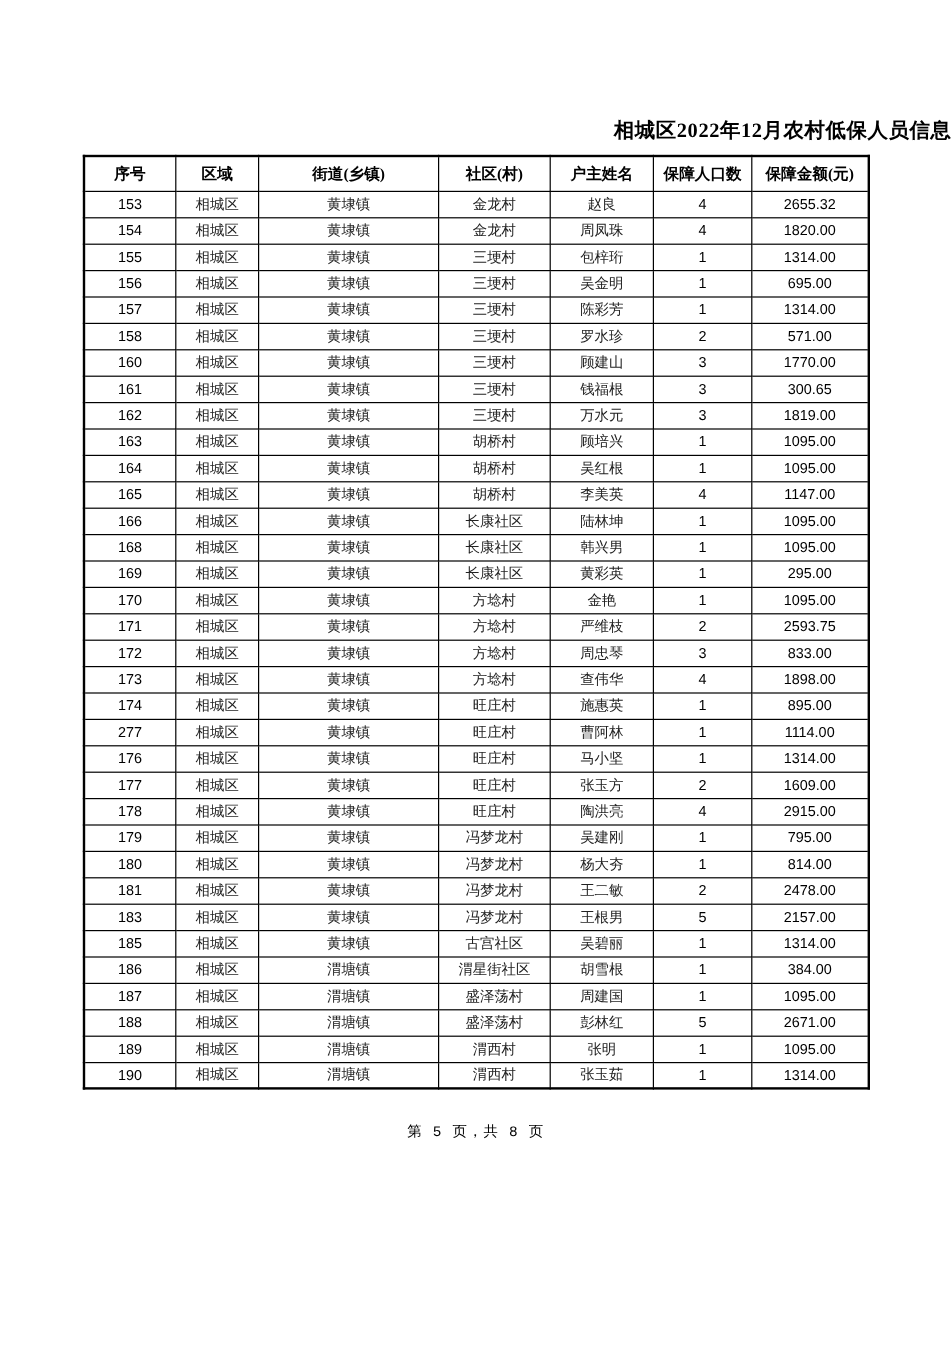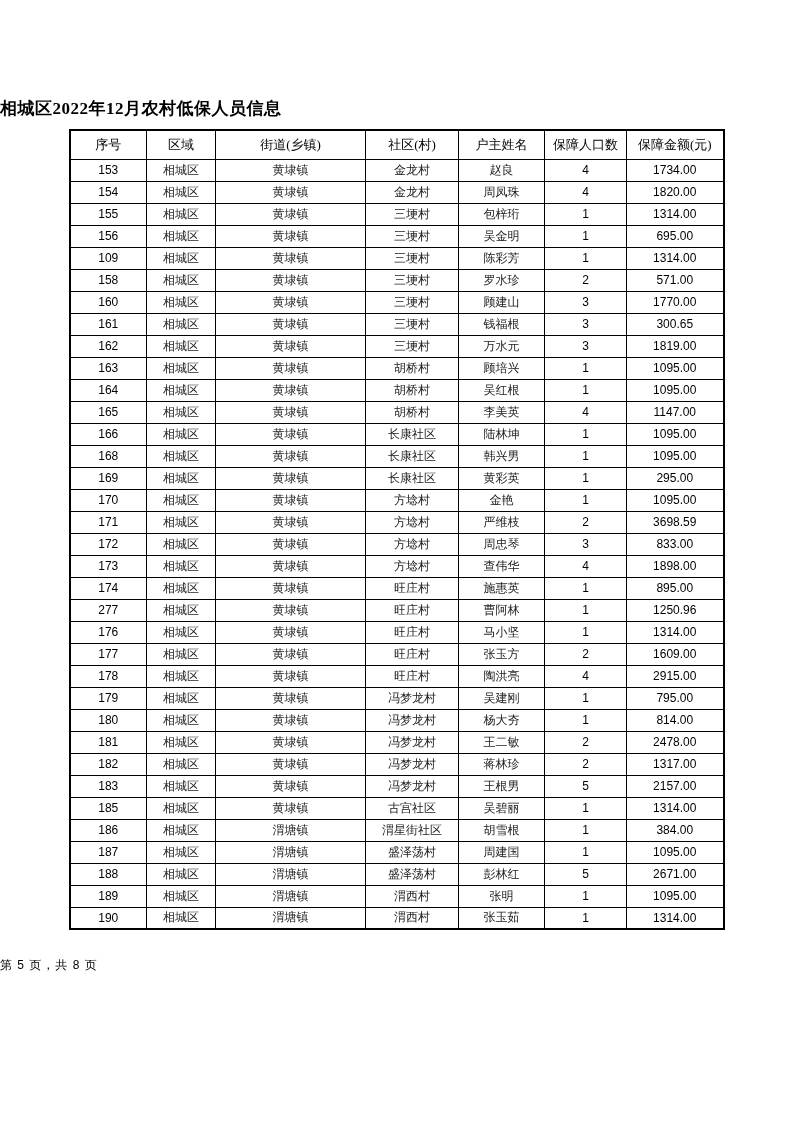--- a/index.html
+++ b/index.html
@@ -13,21 +13,21 @@
   }
   .page {
     width: 793px;
     height: 1122px;
     background: #ffffff;
     overflow: hidden;
   }
   .doc-title {
     margin-top: 97px;
     margin-bottom: 9px;
-    text-align: left;
+    text-align: right;
     font-size: 17px;
     font-weight: bold;
     letter-spacing: 0.5px;
     font-family: "Liberation Serif", "DejaVu Serif", serif;
   }
   table.benefits {
     width: 654px;
     margin: 0 auto;
     border-collapse: collapse;
     table-layout: fixed;
@@ -37,42 +37,42 @@
   table.benefits td {
     border: 1px solid #000000;
     text-align: center;
     vertical-align: middle;
     overflow: hidden;
     white-space: nowrap;
   }
   table.benefits th {
     height: 29px;
     font-size: 13px;
-    font-weight: normal;
+    font-weight: bold;
     font-family: "Liberation Serif", "DejaVu Serif", serif;
   }
   table.benefits td {
     height: 22px;
     font-size: 12px;
     font-weight: normal;
   }
   table.benefits td.cjk {
     font-family: "Liberation Serif", "DejaVu Serif", serif;
     color: #222222;
   }
   table.benefits td.num {
     font-family: "Liberation Sans", sans-serif;
     color: #000000;
   }
   .page-footer {
     margin-top: 27px;
-    text-align: left;
+    text-align: center;
     font-size: 12px;
     letter-spacing: 1px;
-    font-family: Liberation Sans, sans-serif;
+    font-family: Liberation Mono, monospace;
   }
 </style>
 </head>
 <body>
 
 <div class="page">
 
   <div class="doc-title">相城区2022年12月农村低保人员信息</div>
 
   <table class="benefits">
@@ -97,21 +97,21 @@
         </tr>
       </thead>
     <tbody>
         <tr>
           <td class="num">153</td>
           <td class="cjk">相城区</td>
           <td class="cjk">黄埭镇</td>
           <td class="cjk">金龙村</td>
           <td class="cjk">赵良</td>
           <td class="num">4</td>
-          <td class="num">1734.00</td>
+          <td class="num">2655.32</td>
         </tr>
         <tr>
           <td class="num">154</td>
           <td class="cjk">相城区</td>
           <td class="cjk">黄埭镇</td>
           <td class="cjk">金龙村</td>
           <td class="cjk">周凤珠</td>
           <td class="num">4</td>
           <td class="num">1820.00</td>
         </tr>
@@ -127,21 +127,21 @@
         <tr>
           <td class="num">156</td>
           <td class="cjk">相城区</td>
           <td class="cjk">黄埭镇</td>
           <td class="cjk">三埂村</td>
           <td class="cjk">吴金明</td>
           <td class="num">1</td>
           <td class="num">695.00</td>
         </tr>
         <tr>
-          <td class="num">109</td>
+          <td class="num">157</td>
           <td class="cjk">相城区</td>
           <td class="cjk">黄埭镇</td>
           <td class="cjk">三埂村</td>
           <td class="cjk">陈彩芳</td>
           <td class="num">1</td>
           <td class="num">1314.00</td>
         </tr>
         <tr>
           <td class="num">158</td>
           <td class="cjk">相城区</td>
@@ -241,21 +241,21 @@
           <td class="num">1</td>
           <td class="num">1095.00</td>
         </tr>
         <tr>
           <td class="num">171</td>
           <td class="cjk">相城区</td>
           <td class="cjk">黄埭镇</td>
           <td class="cjk">方埝村</td>
           <td class="cjk">严维枝</td>
           <td class="num">2</td>
-          <td class="num">3698.59</td>
+          <td class="num">2593.75</td>
         </tr>
         <tr>
           <td class="num">172</td>
           <td class="cjk">相城区</td>
           <td class="cjk">黄埭镇</td>
           <td class="cjk">方埝村</td>
           <td class="cjk">周忠琴</td>
           <td class="num">3</td>
           <td class="num">833.00</td>
         </tr>
@@ -277,21 +277,21 @@
           <td class="num">1</td>
           <td class="num">895.00</td>
         </tr>
         <tr>
           <td class="num">277</td>
           <td class="cjk">相城区</td>
           <td class="cjk">黄埭镇</td>
           <td class="cjk">旺庄村</td>
           <td class="cjk">曹阿林</td>
           <td class="num">1</td>
-          <td class="num">1250.96</td>
+          <td class="num">1114.00</td>
         </tr>
         <tr>
           <td class="num">176</td>
           <td class="cjk">相城区</td>
           <td class="cjk">黄埭镇</td>
           <td class="cjk">旺庄村</td>
           <td class="cjk">马小坚</td>
           <td class="num">1</td>
           <td class="num">1314.00</td>
         </tr>
@@ -332,29 +332,20 @@
           <td class="num">814.00</td>
         </tr>
         <tr>
           <td class="num">181</td>
           <td class="cjk">相城区</td>
           <td class="cjk">黄埭镇</td>
           <td class="cjk">冯梦龙村</td>
           <td class="cjk">王二敏</td>
           <td class="num">2</td>
           <td class="num">2478.00</td>
-        </tr>
-        <tr>
-          <td class="num">182</td>
-          <td class="cjk">相城区</td>
-          <td class="cjk">黄埭镇</td>
-          <td class="cjk">冯梦龙村</td>
-          <td class="cjk">蒋林珍</td>
-          <td class="num">2</td>
-          <td class="num">1317.00</td>
         </tr>
         <tr>
           <td class="num">183</td>
           <td class="cjk">相城区</td>
           <td class="cjk">黄埭镇</td>
           <td class="cjk">冯梦龙村</td>
           <td class="cjk">王根男</td>
           <td class="num">5</td>
           <td class="num">2157.00</td>
         </tr>

